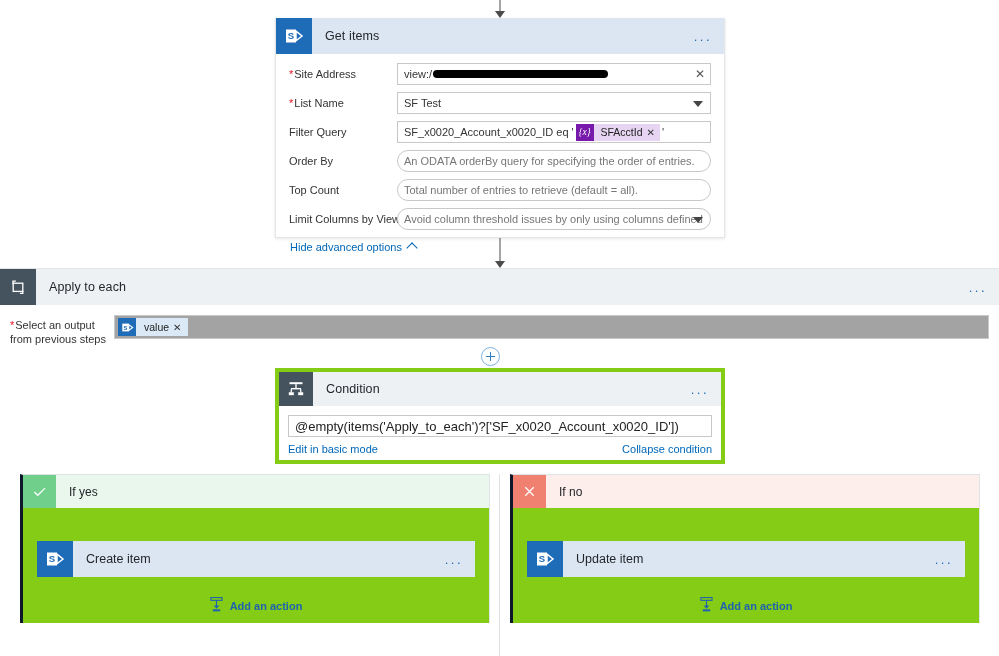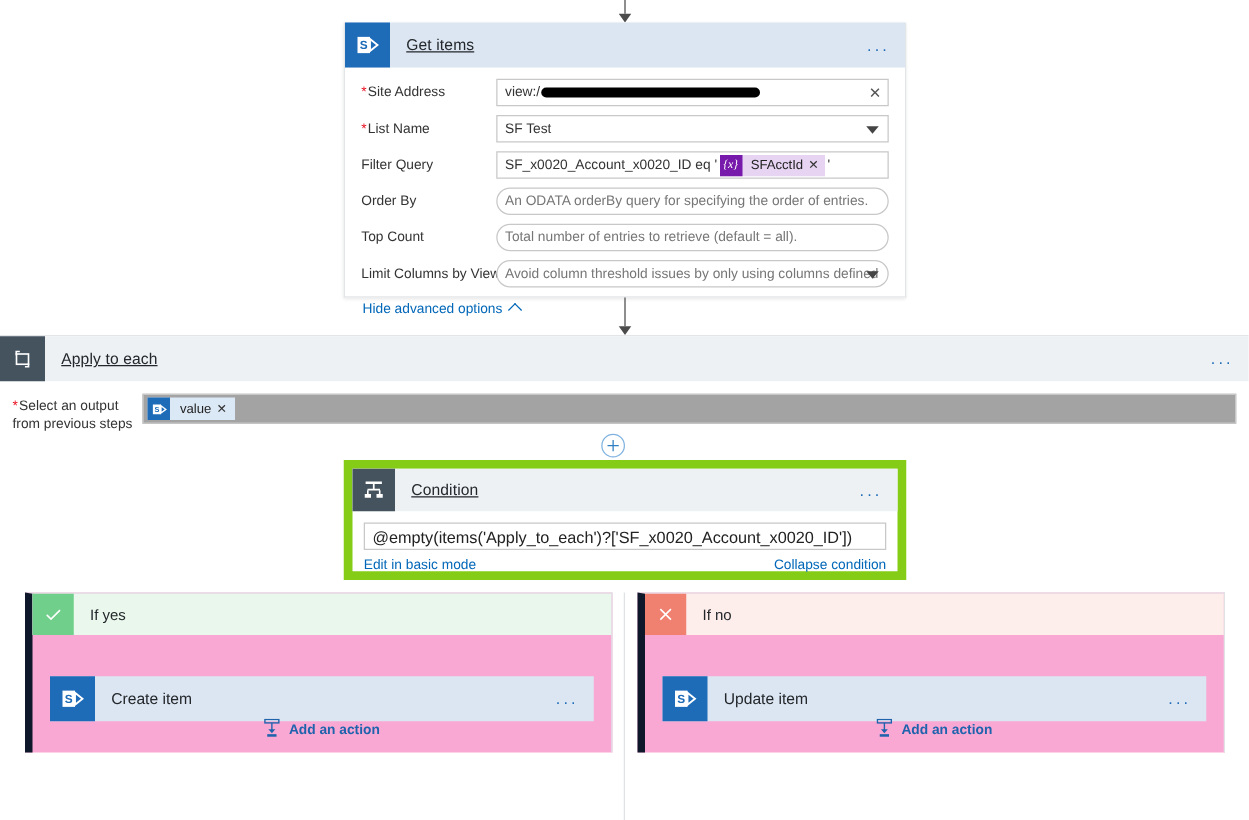--- a/index.html
+++ b/index.html
@@ -34,21 +34,20 @@
     flex: 0 0 36px;
     display: flex; align-items: center; justify-content: center;
   }
   .hdr-icon.sp { background: #1e6bb8; }
   .hdr-icon.dark { background: #45535f; }
   .hdr-title {
     font-size: 12.5px;
     color: #23272b;
     margin-left: 13px;
     letter-spacing: .1px;
-    text-decoration: underline;
   }
   .ellipsis {
     position: absolute;
     right: 12px; top: 50%;
     transform: translateY(-50%);
     color: #1e6bb8;
     font-size: 13px;
     letter-spacing: 2.5px;
     line-height: 1;
     cursor: pointer;
@@ -261,21 +260,21 @@
     position: absolute;
     background: #2f7fc4;
   }
   .plus-btn::before { width: 9px; height: 1px; }
   .plus-btn::after { width: 1px; height: 9px; }
 
   
   #condition-card {
     left: 275px; top: 368px;
     width: 450px; height: 96px;
-    border: 7px solid #84cc16;
+    border: 4px solid #84cc16;
     background: #fff;
     box-sizing: border-box;
   }
   #condition-card .card-header {
     background: #eef1f4;
     height: 34px;
   }
   #condition-card .hdr-icon { width: 34px; height: 34px; flex-basis: 34px; }
   .cond-body { padding: 9px 9px 0 9px; }
   .cond-expr {
@@ -293,24 +292,24 @@
     justify-content: space-between;
     margin-top: 6px;
     font-size: 11px;
   }
   .cond-links a { color: #0067b8; text-decoration: none; cursor: pointer; }
 
   
   .branch {
     position: absolute;
     top: 474px;
-    height: 128px;
+    height: 149px;
     box-sizing: border-box;
-    background: #f9a8d4;
-    border-left: 6px solid #0f172a;
+    background: #84cc16;
+    border-left: 3px solid #0f172a;
     border-right: 1px solid #e0e3e6;
     border-top: 1px solid #e0e3e6;
   }
   #branch-yes { left: 20px; width: 470px; }
   #branch-no  { left: 510px; width: 470px; }
 
   .branch-header {
     display: flex; align-items: center;
     height: 33px;
   }

